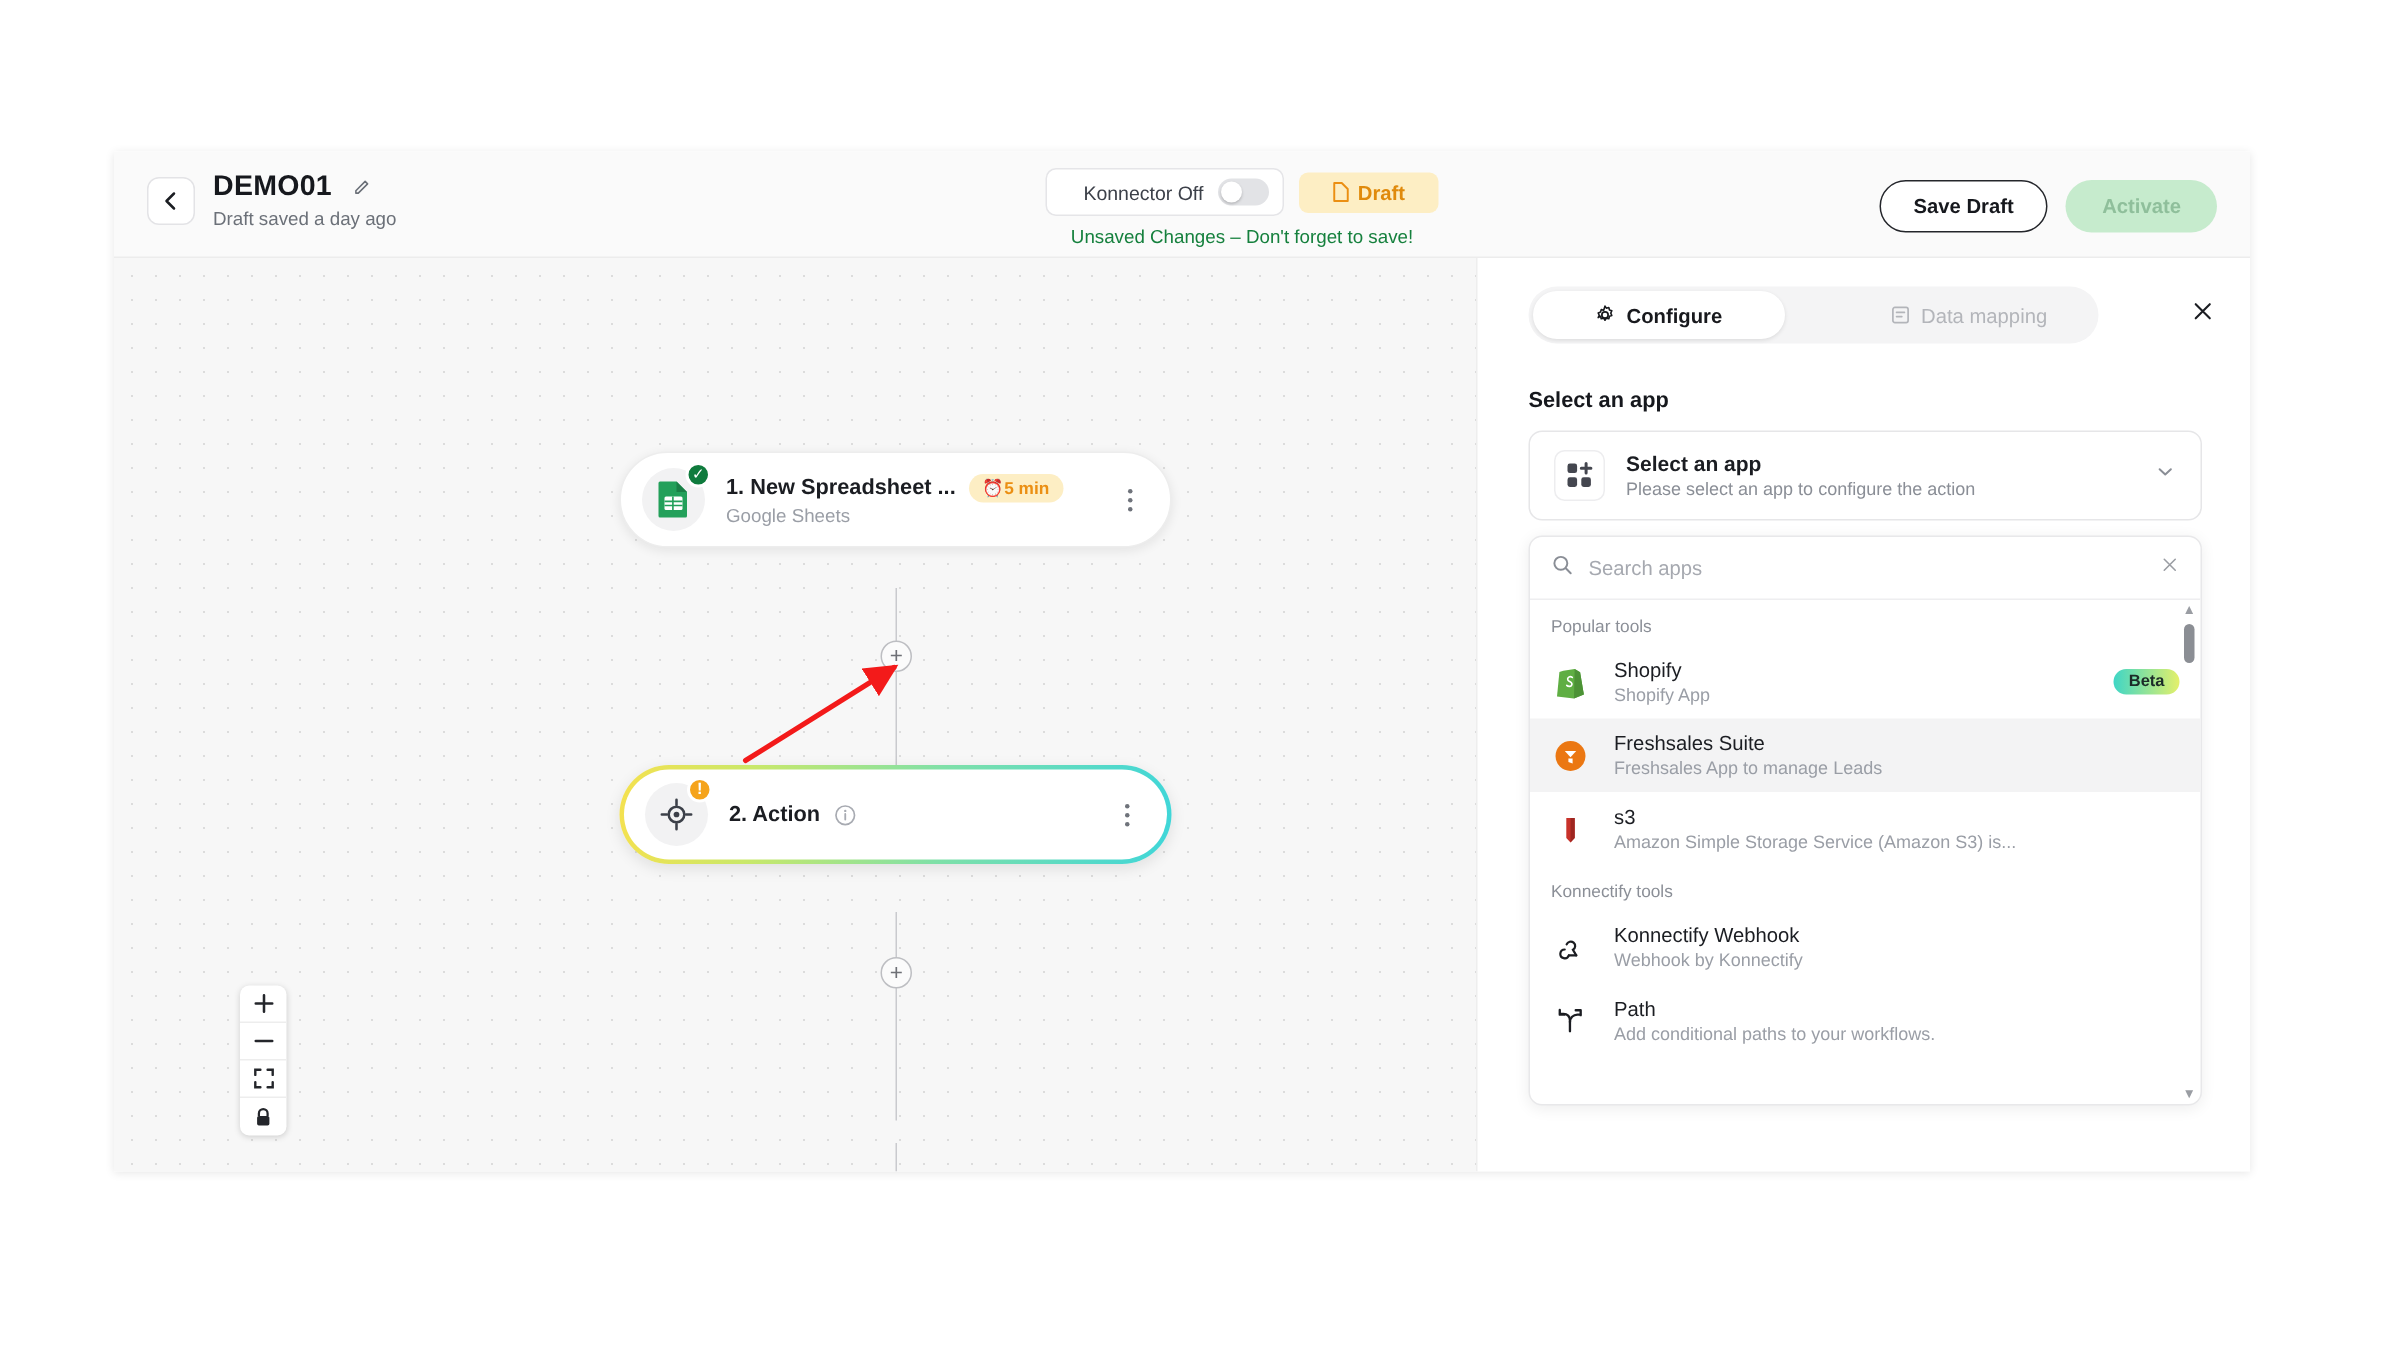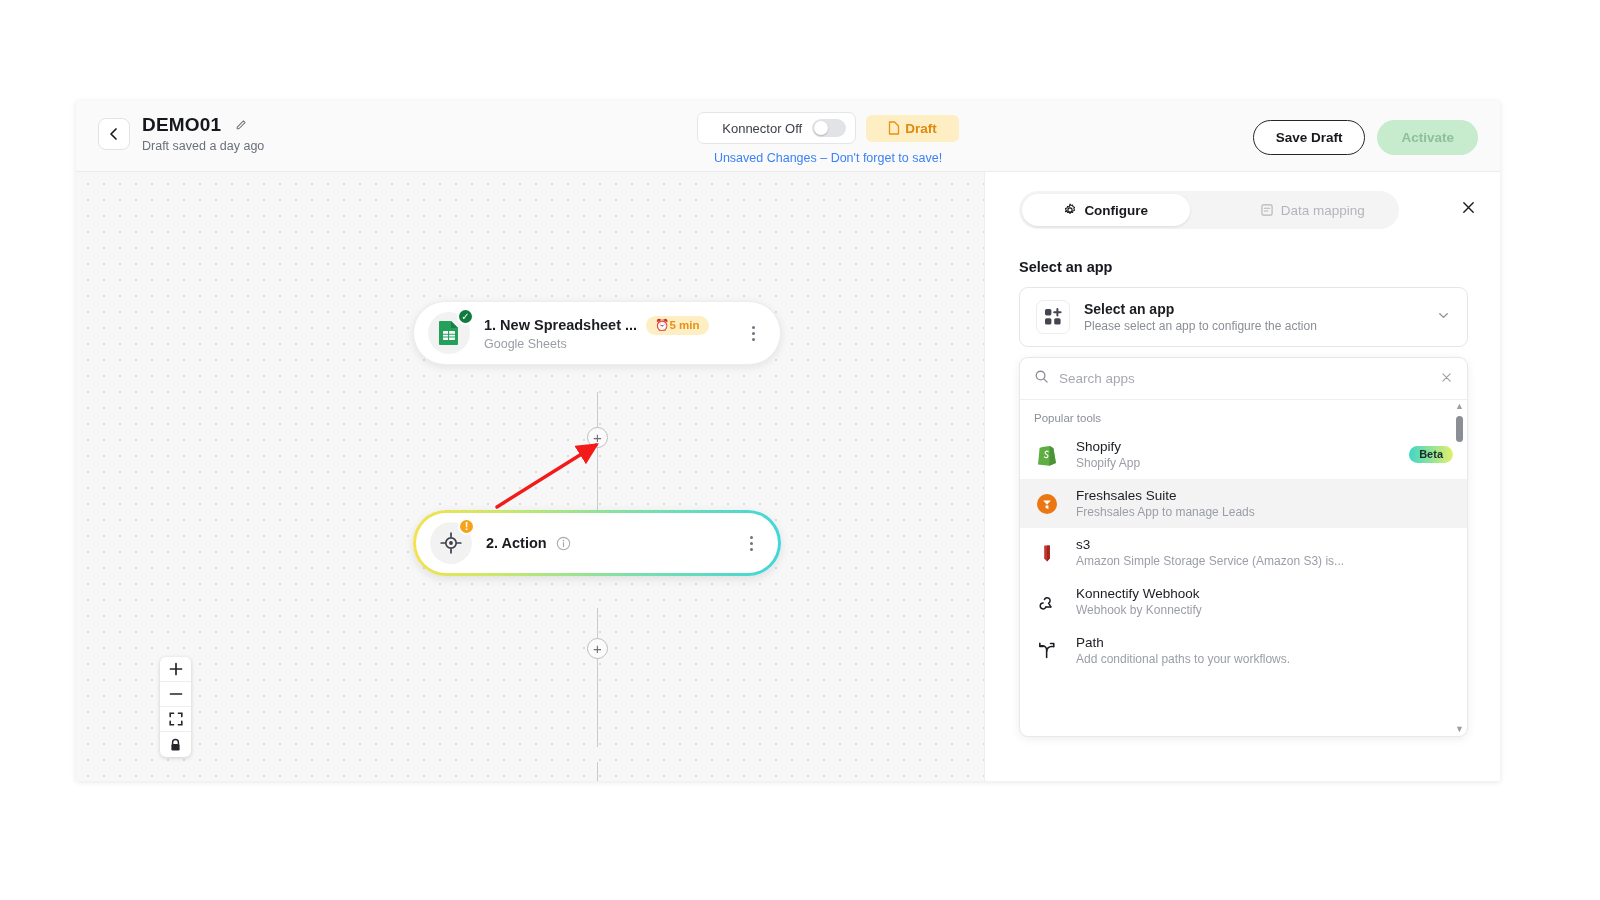--- a/index.html
+++ b/index.html
@@ -44,21 +44,21 @@
     padding: 6px 9px 6px 24px; cursor: pointer;
   }
   .konn-label { font-size: 13px; color: #3c4049; }
   .switch { width: 34px; height: 18px; border-radius: 9px; background: #e2e3e6; position: relative; }
   .switch i { position: absolute; left: 2px; top: 2px; width: 14px; height: 14px; border-radius: 50%; background: #fff; box-shadow: 0 1px 2px rgba(0,0,0,.22); }
   .draft-badge {
     display: flex; gap: 5px;
     background: #fdeec4; color: #e08a0c; border-radius: 6px;
     padding: 6px 22px; font-size: 13.5px; font-weight: 600; cursor: pointer;
   }
-  .unsaved { font-size: 12.5px; color: #3b82f6; margin-top: 7px; white-space: nowrap; }
+  .unsaved { font-size: 12.5px; color: #15803d; margin-top: 7px; white-space: nowrap; }
 
   .hdr-right { position: absolute; right: 22px; top: 19px; display: flex; align-items: center; gap: 12px; justify-content: flex-end; }
   .btn-save {
     padding: 9px 22px; border: 1.5px solid #24262b; border-radius: 22px;
     background: #fff; font-size: 13.5px; font-weight: 600; color: #16181d; cursor: pointer;
   }
   .btn-activate {
     padding: 10px 24px; border: none; border-radius: 22px;
     background: #c6ebcd; font-size: 13.5px; font-weight: 600; color: #8fbf9b; cursor: default;
   }
@@ -466,20 +466,21 @@
                   <path d="M5.2 2.4h5.6v13.2L8 18.6l-2.8-3z" fill="#c8322a"></path>
                   <path d="M8 2.4h2.8v13.2L8 18.6z" fill="#9e2620"></path>
                 </svg>
               </span>
               <div class="app-txt">
                 <div class="app-name">s3</div>
                 <div class="app-desc">Amazon Simple Storage Service (Amazon S3) is...</div>
               </div>
             </div>
 
+            <div class="group-hdr">Konnectify tools</div>
 
             <div class="app-row">
               <span class="app-ico">
                 <svg width="22" height="22" viewBox="0 0 24 24">
                   <path d="M9.2 9.4a3.2 3.2 0 114.6 3.9l2.4 4.1" fill="none" stroke="#1b1d22" stroke-width="1.6" stroke-linecap="round"></path>
                   <path d="M16.2 17.4h-5.4" fill="none" stroke="#1b1d22" stroke-width="1.6" stroke-linecap="round"></path>
                   <path d="M10.8 17.4a3.2 3.2 0 11-3-4.3" fill="none" stroke="#1b1d22" stroke-width="1.6" stroke-linecap="round"></path>
                 </svg>
               </span>
               <div class="app-txt">

